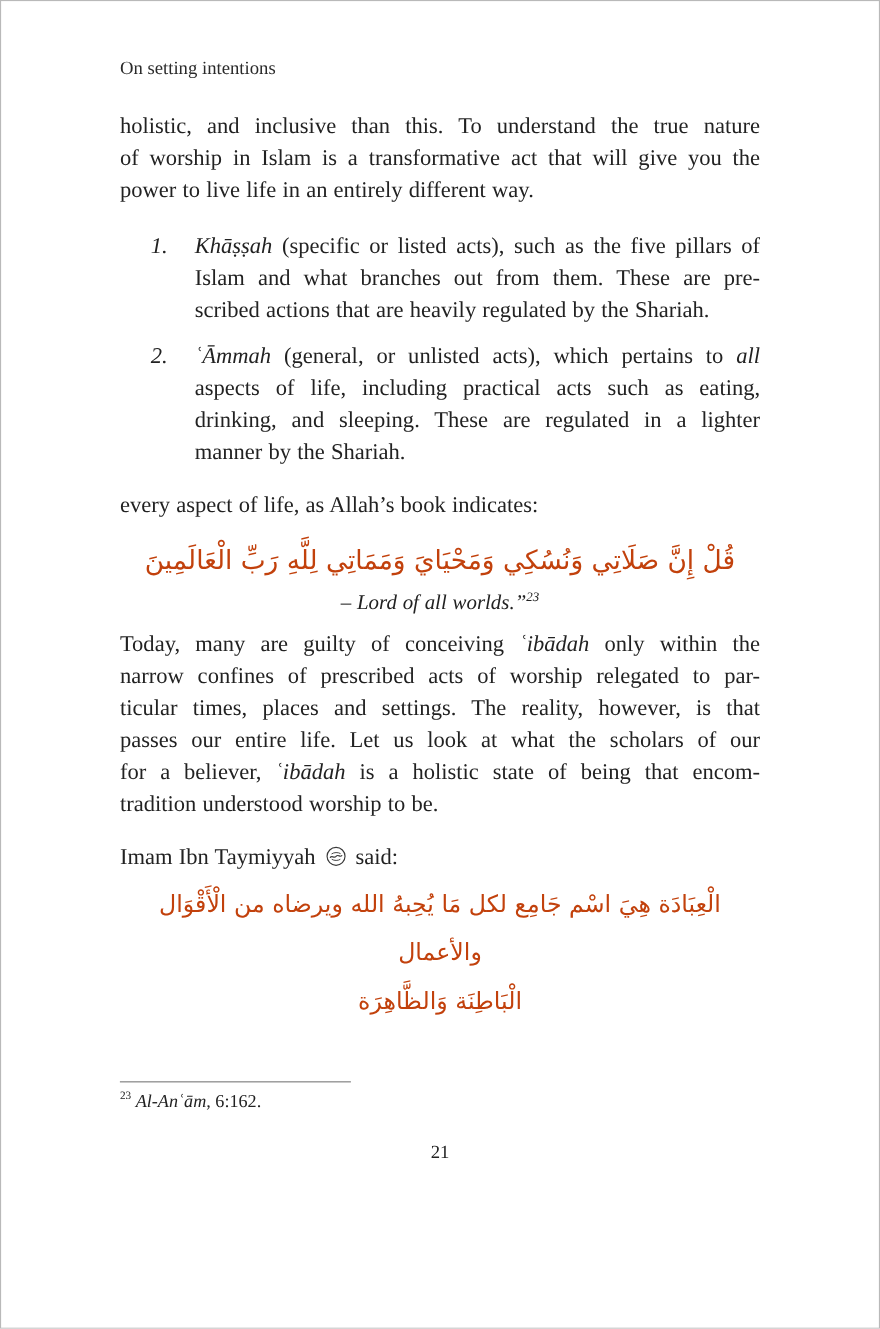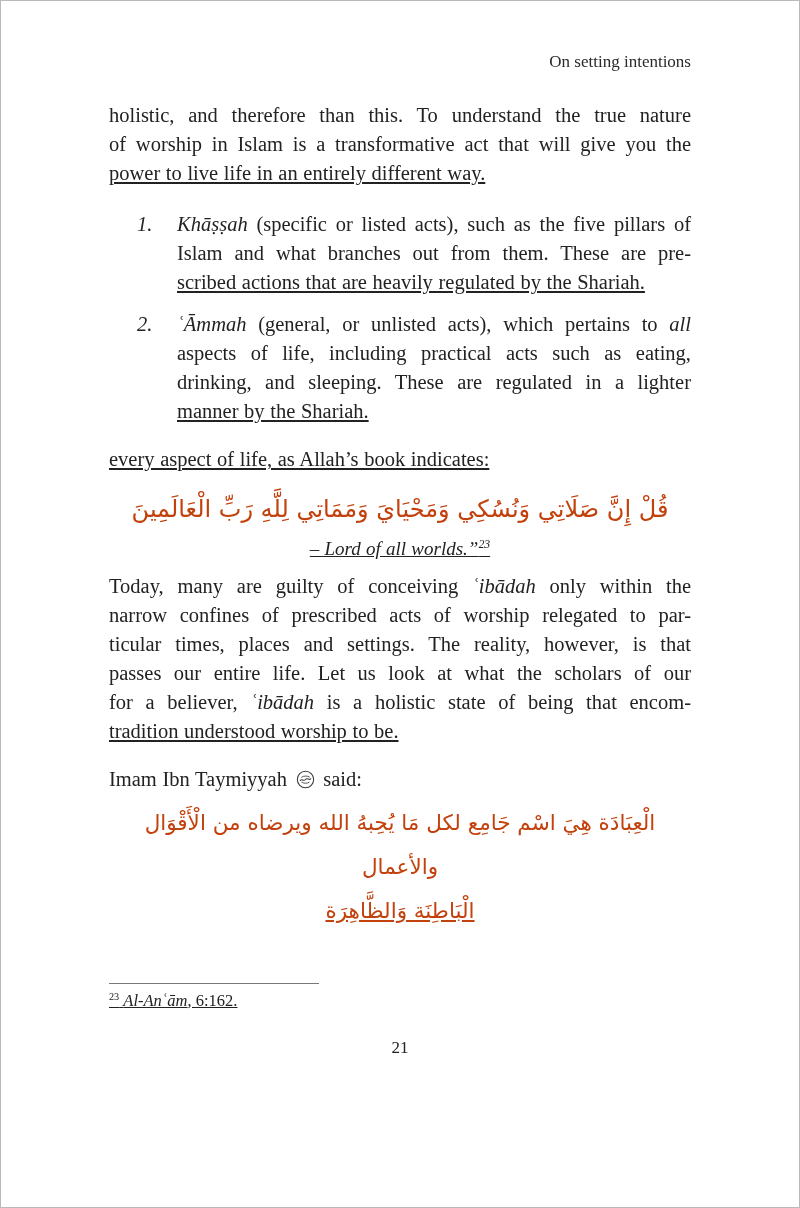--- a/index.html
+++ b/index.html
@@ -15,38 +15,37 @@
     border: 1px solid #b9b9b9;
     overflow: hidden;
     font-family: "Liberation Serif", "DejaVu Serif", serif;
     color: #222222;
   }
   .content {
     position: relative;
     padding: 49px 108px 0 108px;
   }
   .running-head {
-    text-align: right;
+    text-align: left;
     font-size: 17px;
     line-height: 24px;
     color: #2a2a2a;
   }
   .para {
     font-size: 20.5px;
     line-height: 29px;
     word-spacing: 0.5px;
   }
   .line {
     text-align: justify;
     text-align-last: justify;
     white-space: nowrap;
   }
   .line.last {
     text-align-last: left;
-    text-decoration: underline;
   }
   .p1 { margin-top: 27px; }
   .p2 { margin-top: 21px; }
   .list-item {
     position: relative;
     padding-left: 68px;
     font-size: 20.5px;
     line-height: 29px;
   }
   .li1 { margin-top: 22px; }
@@ -133,21 +132,21 @@
 </style>
 </head>
 <body>
 
 <div class="page">
   <div class="content">
 
     <div class="running-head">On setting intentions</div>
 
     <div class="para p1">
-        <div class="line">holistic, and therefore than this. To understand the true nature</div>
+        <div class="line">holistic, and inclusive than this. To understand the true nature</div>
         <div class="line">of worship in Islam is a transformative act that will give you the</div>
         <div class="line last">power to live life in an entirely different way.</div>
       </div>
 
 
     <div class="list-item li1">
       <span class="list-number">1.</span>
       <div class="para">
           <div class="line"><i>Khāṣṣah</i> (specific or listed acts), such as the five pillars of</div>
           <div class="line">Islam and what branches out from them. These are pre-</div>

